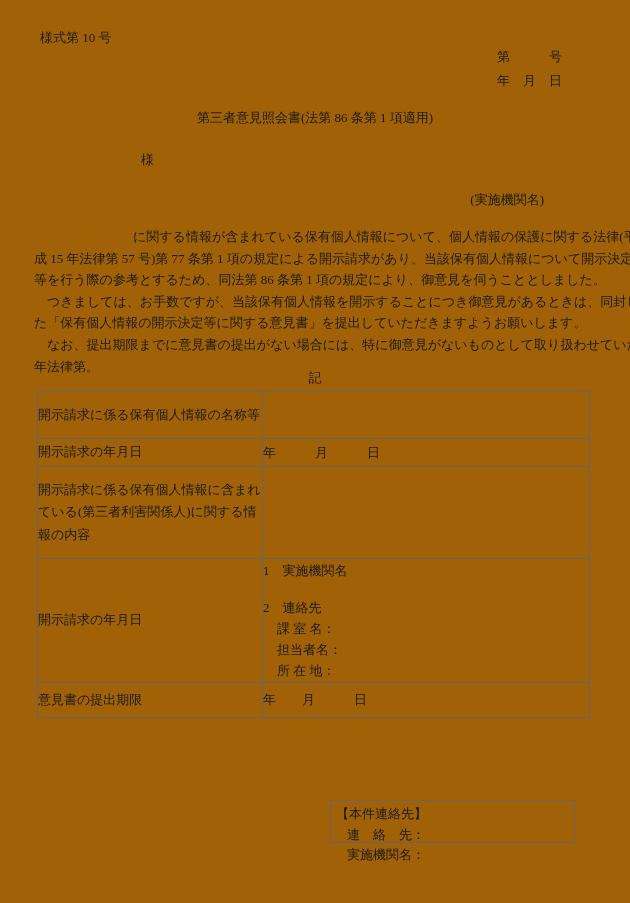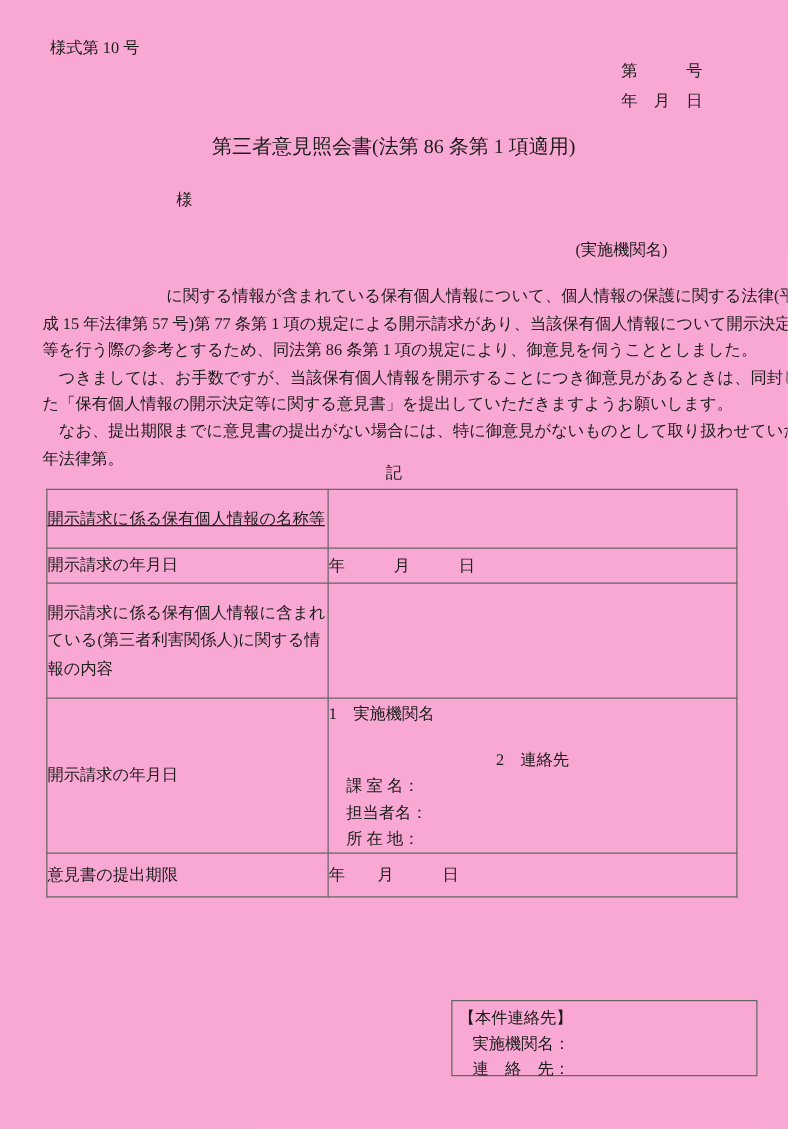--- a/index.html
+++ b/index.html
@@ -1,60 +1,60 @@
 <!DOCTYPE html>
 <html><head>
 <meta charset="utf-8">
 <style>
   html,body{margin:0;padding:0;}
   body{background:#e8e8e8;}
   #page{
     position:relative;
     width:630px;height:903px;
     margin:0 auto;
-    background:#f9a8d4;
+    background:#a16207;
     font-family:"Liberation Serif","DejaVu Serif",serif;
     color:#1b1b1b;
     font-size:13px;
     overflow:hidden;
   }
   .abs{position:absolute;}
   .form-number{left:40px;top:30px;line-height:16px;}
   .doc-number{right:68px;top:49px;line-height:16px;text-align:right;}
   .date-line{right:68px;top:73px;line-height:16px;text-align:right;}
-  .doc-title{left:0;right:0;top:109px;text-align:center;font-size:16px;line-height:18px;}
+  .doc-title{left:0;right:0;top:109px;text-align:center;font-size:13px;line-height:18px;}
   .addressee{left:141px;top:152px;line-height:16px;}
-  .issuer{right:96px;top:192px;line-height:16px;}
+  .issuer{right:86px;top:192px;line-height:16px;}
   .body-block{left:34px;top:226px;width:557px;}
   .body-line{line-height:21.6px;white-space:nowrap;}
   .body-line.indent-blank{padding-left:99px;}
   .record-marker{left:0;right:0;top:370px;text-align:center;line-height:16px;}
   table.main{
     position:absolute;left:37px;top:391px;
     width:553px;border-collapse:collapse;table-layout:fixed;
   }
   table.main td{
     border:1px solid #666;
     vertical-align:middle;
     padding:0;
     font-size:13px;
   }
   td.lbl{padding:6px 4px 6px 9px;line-height:22.5px;}
   col.c1{width:225px;}
-  tr.r1{height:47px;text-decoration:underline;}
+  tr.r1{height:47px;}
   tr.r2{height:28px;margin-left:12px;}
   tr.r3{height:92px;}
   tr.r4{height:124px;}
   tr.r5{height:35px;}
   td.val-date{padding-left:48px;}
   td.dest{vertical-align:top;padding:8px 4px 6px 23px;line-height:21px;}
-  .dest-line2{margin-top:16px;text-align:center;}
+  .dest-line2{margin-top:16px;}
   .dest-sub{padding-left:14px;}
   .contact-box{
-    left:361px;top:800px;width:245px;height:61px;
+    left:330px;top:800px;width:245px;height:43px;
     border:1px solid #666;
     padding:3px 6px 0 5px;
     box-sizing:border-box;
     line-height:20.5px;
   }
   .contact-line{padding-left:11px;}
 </style>
 </head>
 <body>
 
@@ -113,17 +113,17 @@
     </tr>
     <tr class="r5">
       <td class="lbl">意見書の提出期限</td>
       <td class="val-date">年　　月　　　日</td>
     </tr>
   </tbody>
     </table>
 
   <div class="abs contact-box">
     <div>【本件連絡先】</div>
+    <div class="contact-line">連　絡　先：</div>
     <div class="contact-line">実施機関名：</div>
-    <div class="contact-line">連　絡　先：</div>
   </div>
 
 </div>
 
 </body></html>

